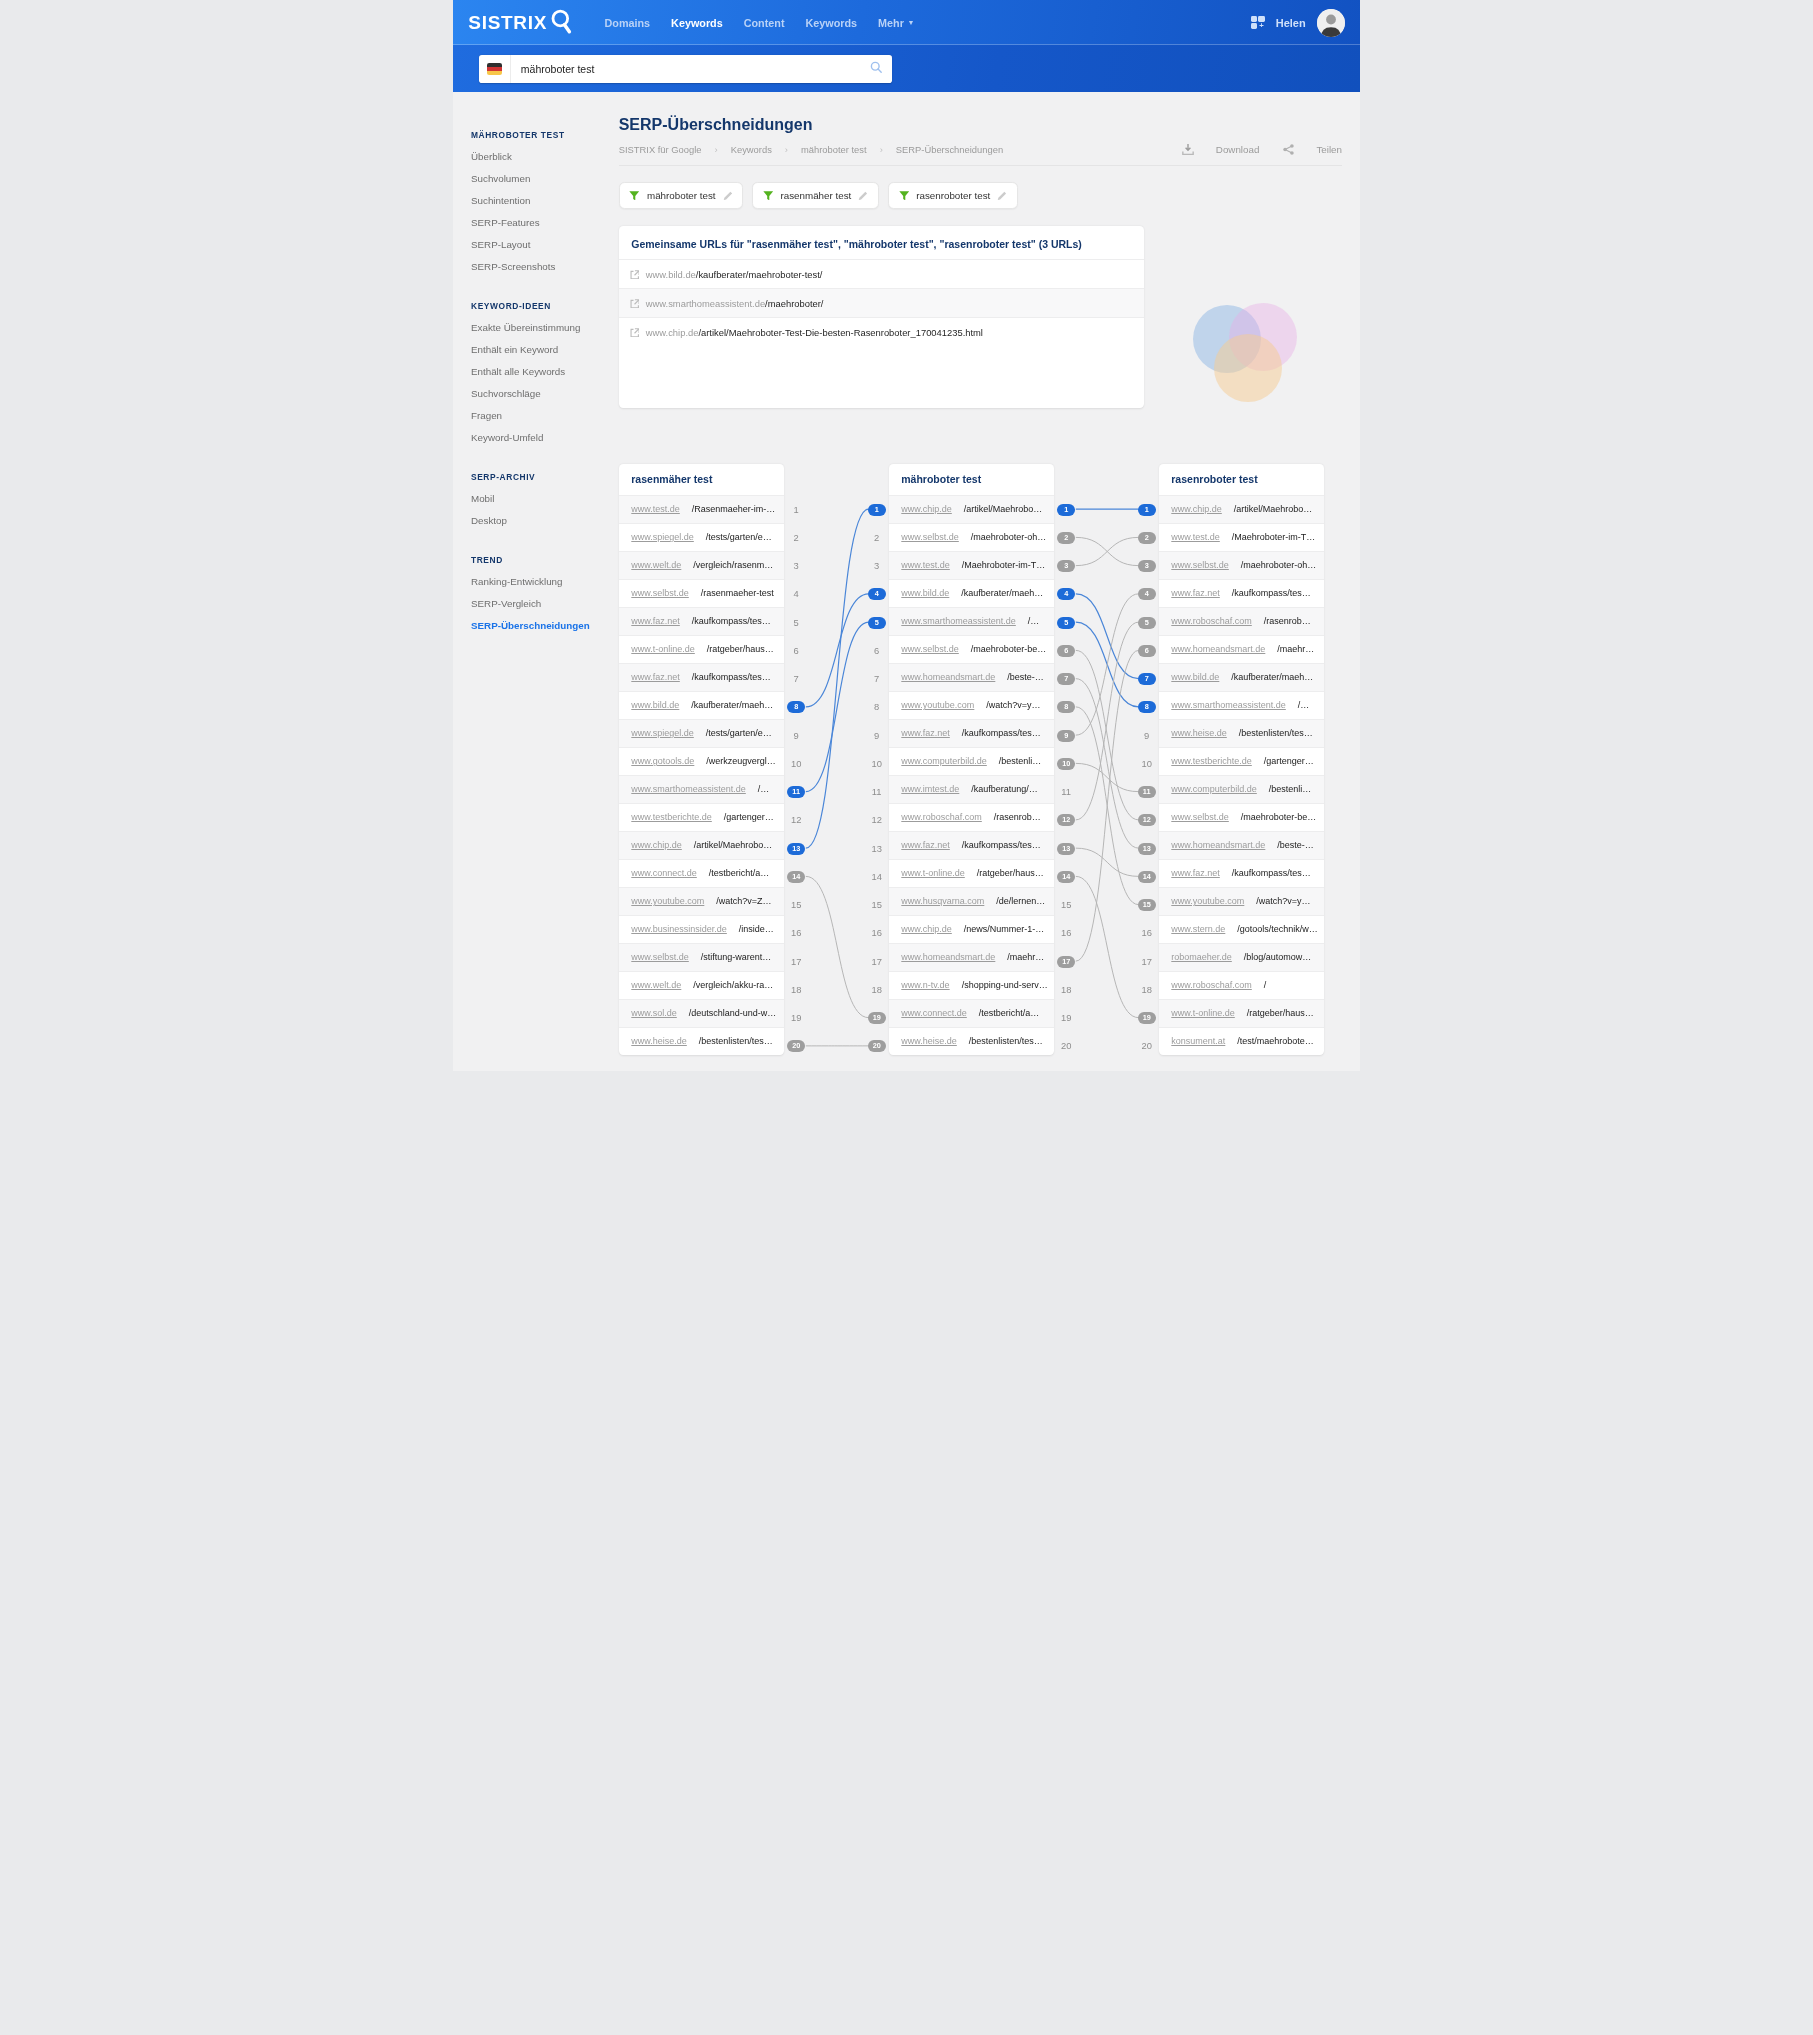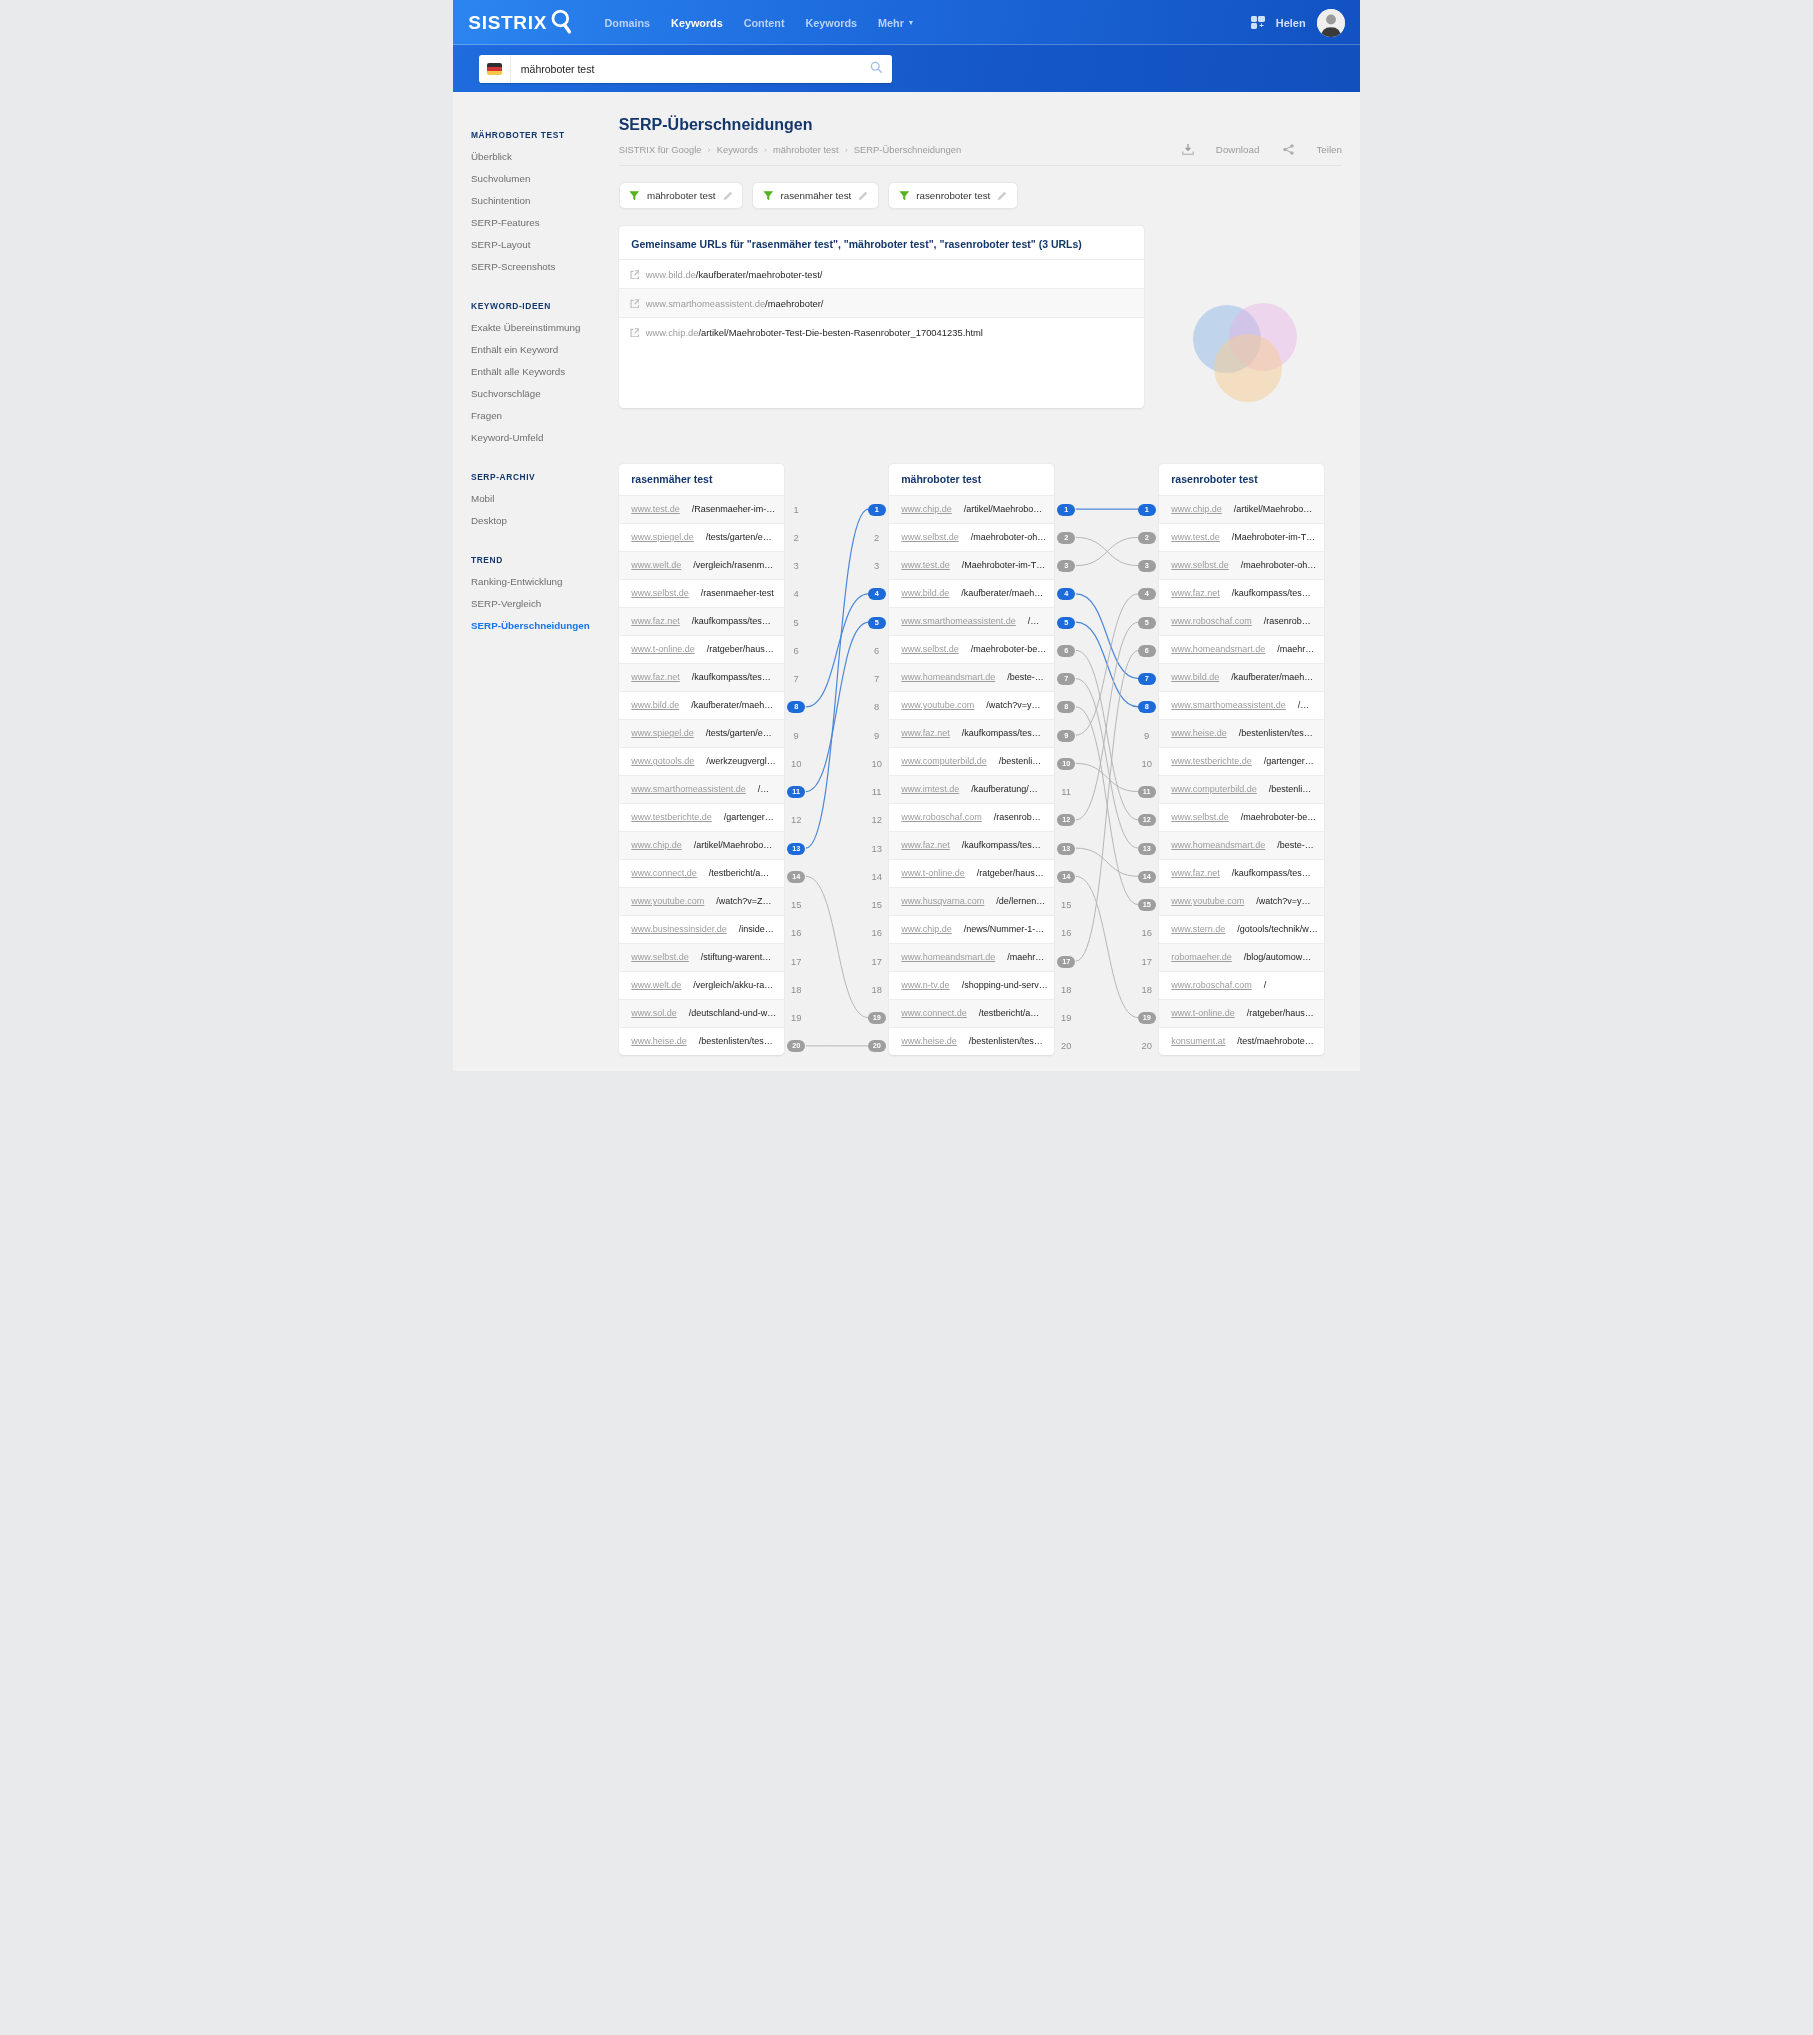--- a/index.html
+++ b/index.html
@@ -47,21 +47,21 @@
   
   .layout { display:flex; }
   .sidebar { width:149px; padding:38px 0 0 18px; flex-shrink:0; }
   .side-sec { margin-bottom:29px; }
   .side-title { font-size:8.4px; font-weight:bold; letter-spacing:0.6px; color:#14376b; margin-bottom:11px; }
   .side-item { font-size:9.8px; color:#6e6e6e; margin-bottom:11px; cursor:pointer; }
   .side-item.active { color:#1a73e8; font-weight:bold; }
   .main { flex:1; padding:24px 18px 16.7px 16.7px; position:relative; }
   .page-title { font-size:16px; font-weight:bold; color:#14376b; }
   .crumb-row { display:flex; align-items:center; margin-top:9.8px; }
-  .crumbs { font-size:9.4px; color:#9b9b9b; display:flex; gap:6px; align-items:center;}
+  .crumbs { font-size:9.4px; color:#9b9b9b; display:flex; gap:13px; align-items:center;}
   .crumbs .sep { color:#c0c0c0; }
   .crumb { cursor:pointer; }
   .actions { margin-left:auto; display:flex; gap:24px; align-items:center;}
   .action { display:flex; align-items:center; gap:22px; font-size:9.8px; color:#9b9b9b; cursor:pointer; }
   .rule { height:0.7px; background:#e4e4e5; margin-top:9.8px; }
   
   .filters { display:flex; gap:9px; margin-top:16.7px; }
   .pill {
     background:#fff; border:0.7px solid #e6e6e6; border-radius:5.6px; height:27px;
     display:flex; align-items:center; gap:7px; padding:0 9.8px; font-size:9.8px; color:#333;

